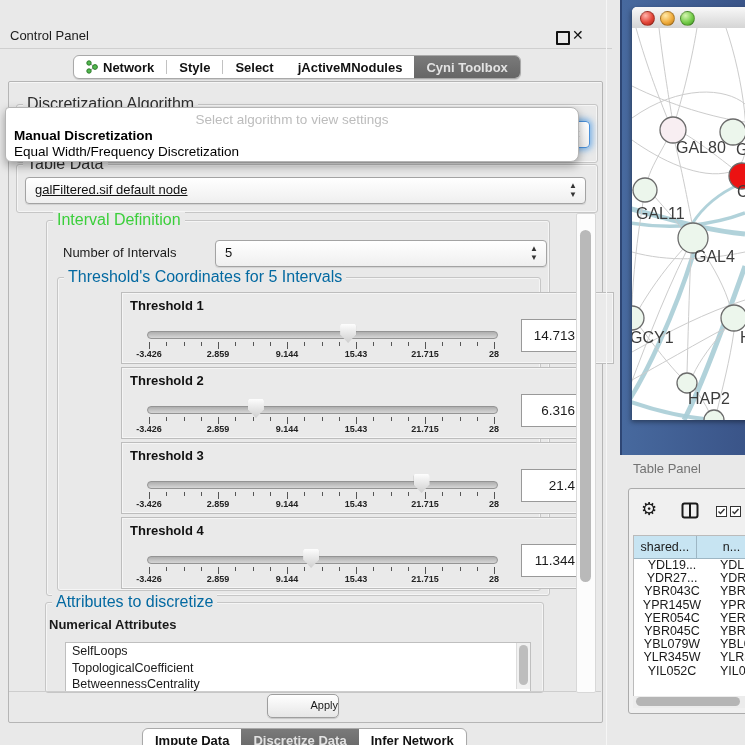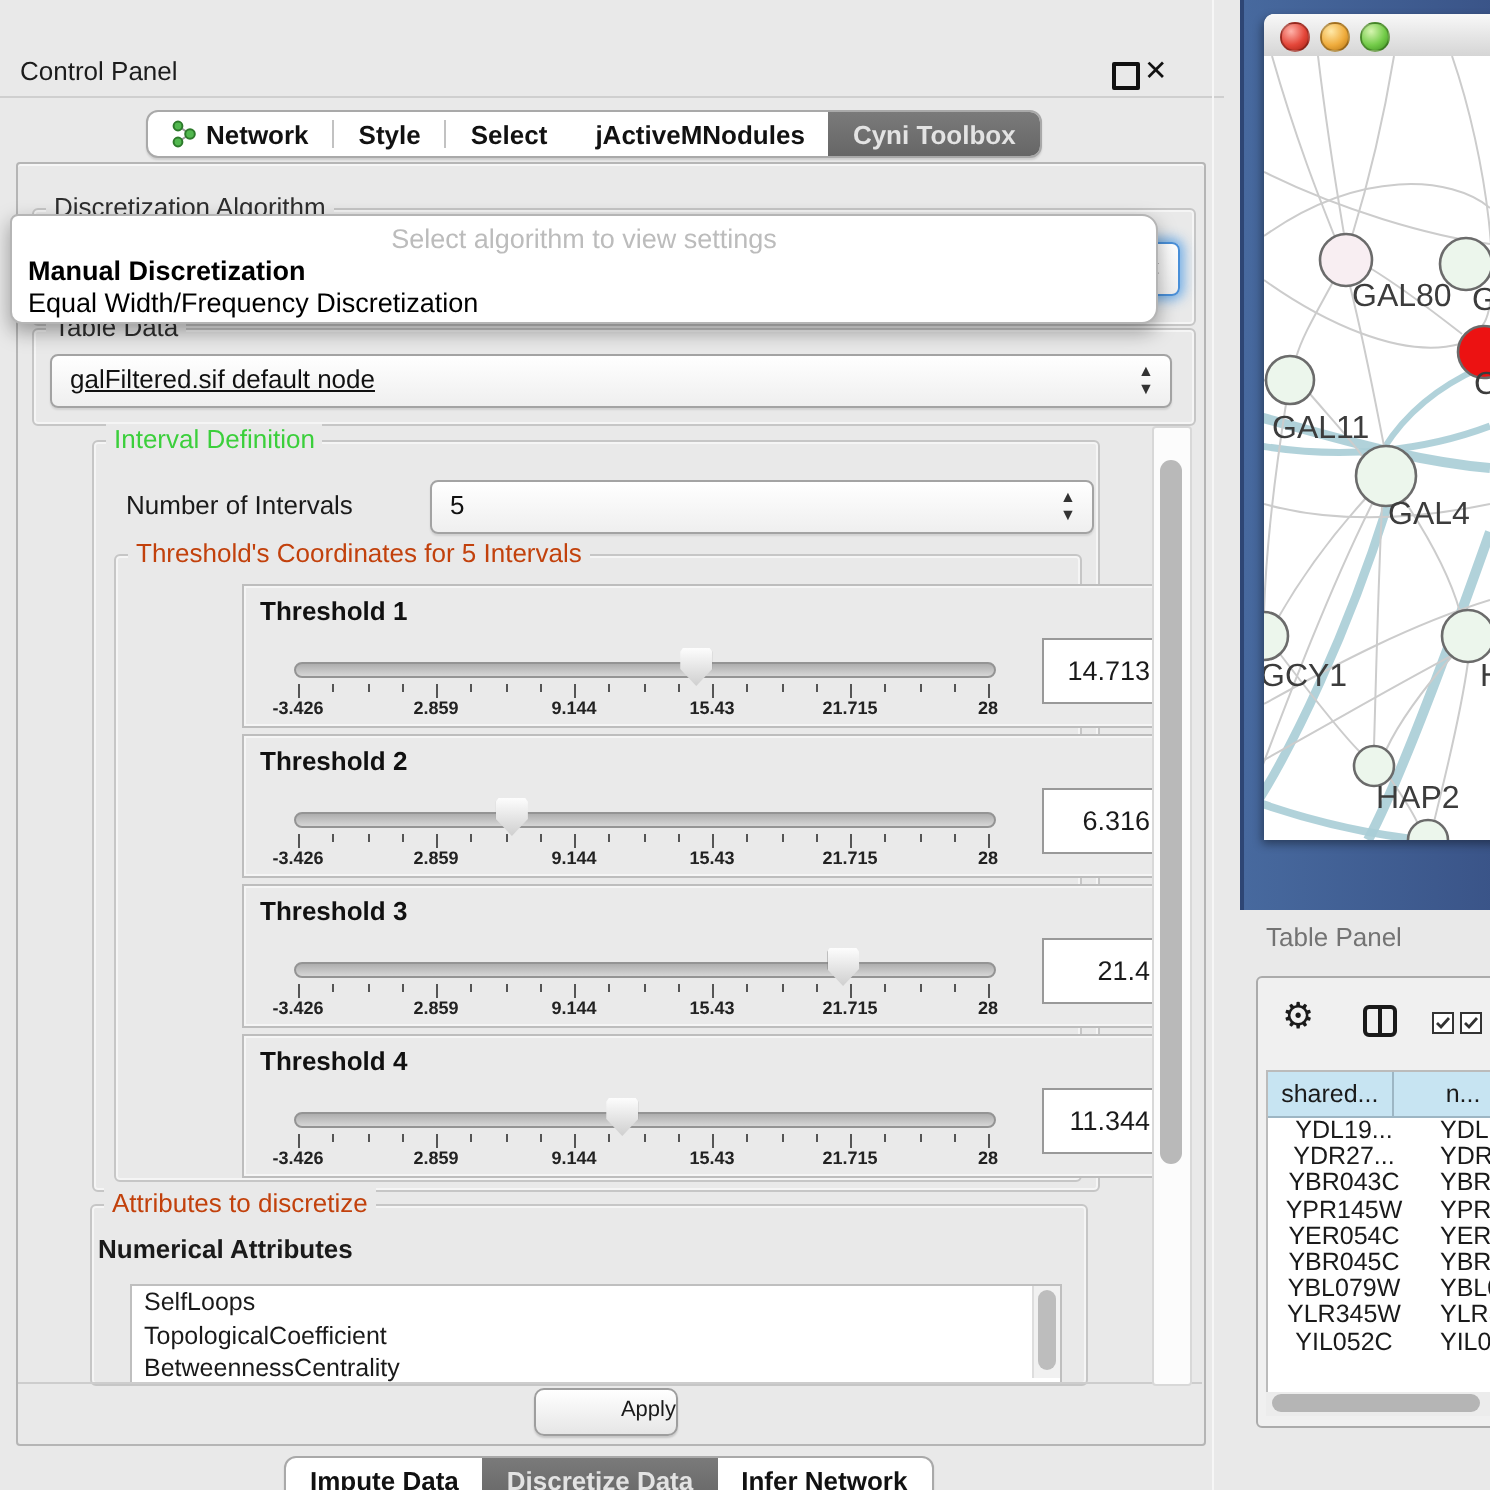--- a/index.html
+++ b/index.html
@@ -25,23 +25,23 @@
   .seg .vsep{width:1px;background:#c2c2c2;margin:4px 0;}
   #top-tabs{left:73px;top:31px;}
   #bottom-tabs{left:142px;top:704px;}
 
   #outer-panel{left:8px;top:57px;width:593px;height:640px;background:#e9e9e9;
        border:1px solid #b5b5b5;border-radius:2px;box-shadow:inset 0 1px 0 #f6f6f6;}
   #hsep-bottom{left:9px;top:667px;width:592px;height:1px;background:#cdcdcd;}
   #bottom-strip{left:0;top:727px;width:612px;height:18px;background:#e3e3e3;border-top:1px solid #c8c8c8;}
 
   .group{border:1px solid #c6c6c6;border-radius:3px;box-shadow:inset 0 0 0 1px rgba(255,255,255,.55);}
-  .gtitle{position:absolute;top:-9px;left:6px;background:#e9e9e9;padding:0 4px;font-size:13px;line-height:15px;}
+  .gtitle{position:absolute;top:-9px;left:6px;background:#e9e9e9;padding:0 4px;font-size:16px;line-height:15px;}
   .gtitle.green{color:#3bcf3b;}
-  .gtitle.blue{color:#c2410c;}
+  .gtitle.blue{color:#0369a1;}
   .gtitle.dark{color:#2e2e2e;}
 
   .combo{position:absolute;height:25px;border:1px solid #a3a3a3;border-radius:4px;
        background:linear-gradient(#ffffff,#efefef);box-shadow:0 1px 1px rgba(0,0,0,.1);
        font-size:13px;line-height:24px;padding-left:9px;color:#111;}
   .combo.focused{border:1px solid #4a90d9;box-shadow:0 0 6px 2px rgba(95,165,230,.85);}
   .stepper{position:absolute;right:7px;top:3px;width:10px;display:flex;flex-direction:column;
        align-items:center;line-height:9px;font-size:8px;color:#333;}
 
   
@@ -181,21 +181,21 @@
       <span>5</span>
       <div class="stepper">
           <span>▲</span>
           <span>▼</span>
         </div>
     </div>
 
     <div class="abs group" style="left:10px;top:56px;width:482px;height:312px;">
       <div class="gtitle blue">Threshold's Coordinates for 5 Intervals</div>
       <div id="threshold-rows">
-          <div class="th-panel" style="top: 14px;">
+          <div class="th-panel" style="top: 14px; padding-left: 24px;">
             <div class="th-title">Threshold 1</div>
             <div class="th-track"></div>
             <div class="tick" style="left: 27px; top: 49px; height: 7px;"></div>
             <div class="tick-label" style="left: 27px;">-3.426</div>
             <div class="tick" style="left: 44.25px; top: 49px; height: 4px;"></div>
             <div class="tick" style="left: 61.5px; top: 49px; height: 4px;"></div>
             <div class="tick" style="left: 78.75px; top: 49px; height: 4px;"></div>
             <div class="tick" style="left: 96px; top: 49px; height: 7px;"></div>
             <div class="tick-label" style="left: 96px;">2.859</div>
             <div class="tick" style="left: 113.25px; top: 49px; height: 4px;"></div>

